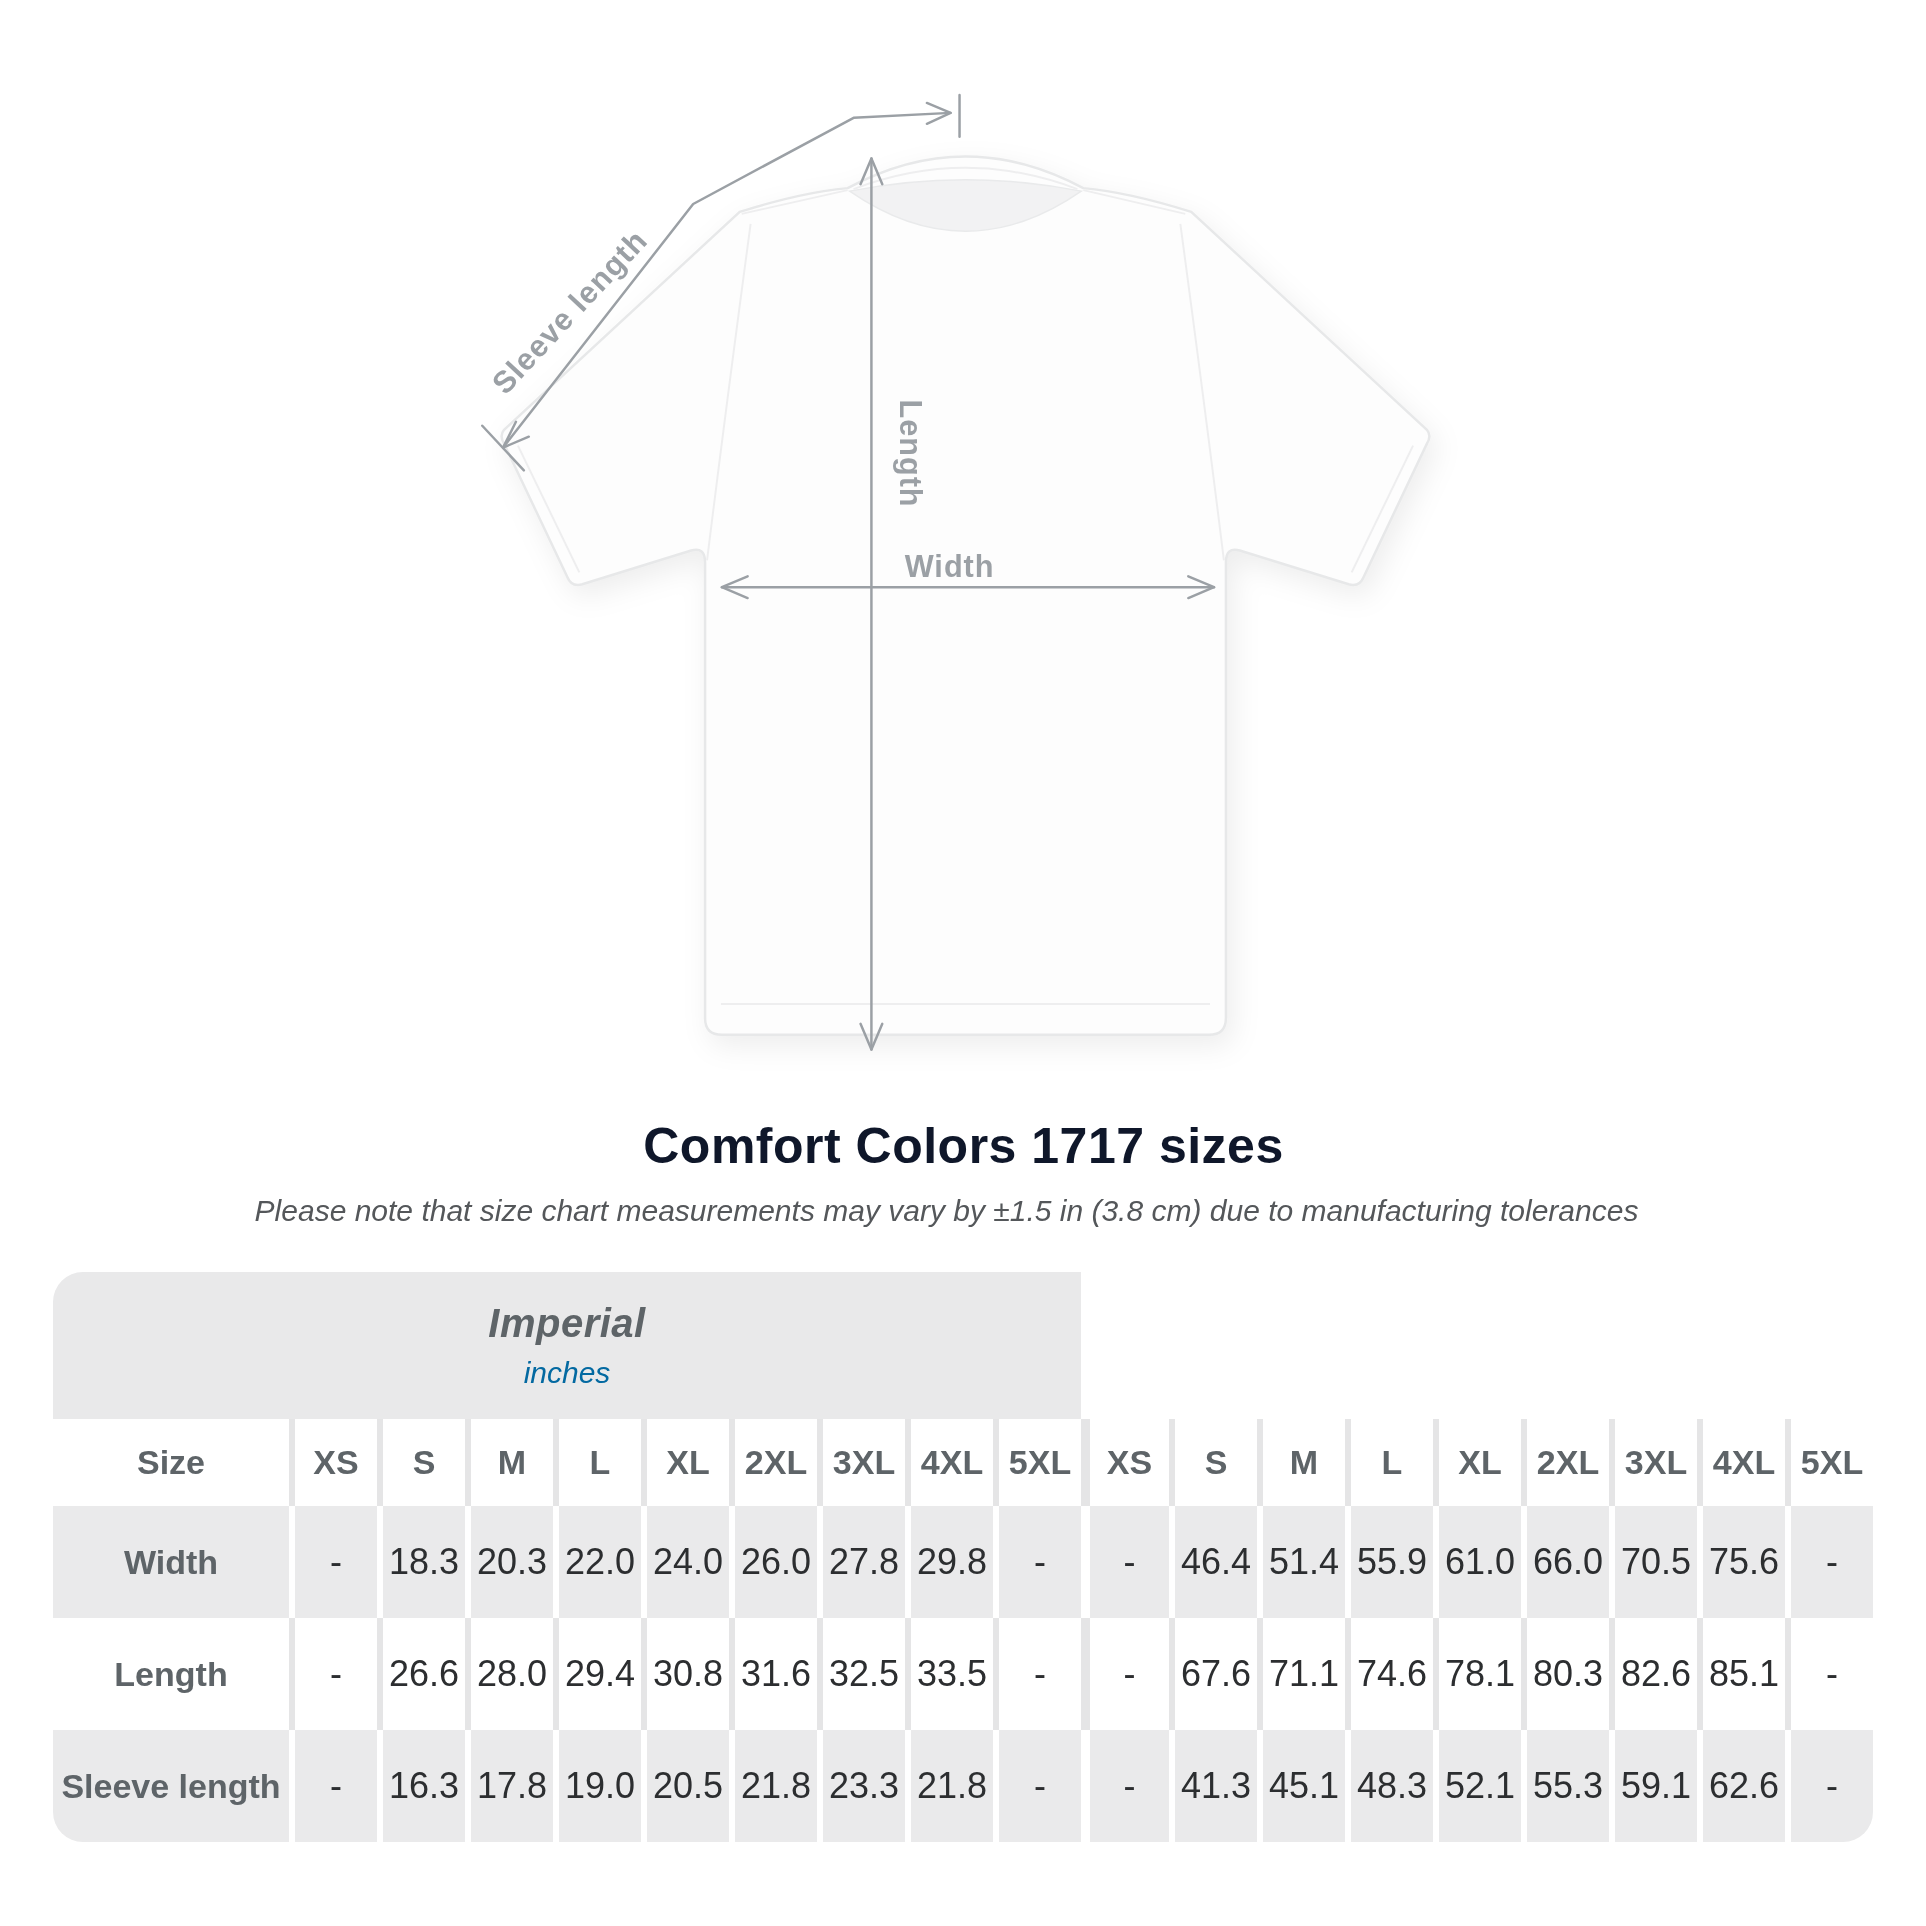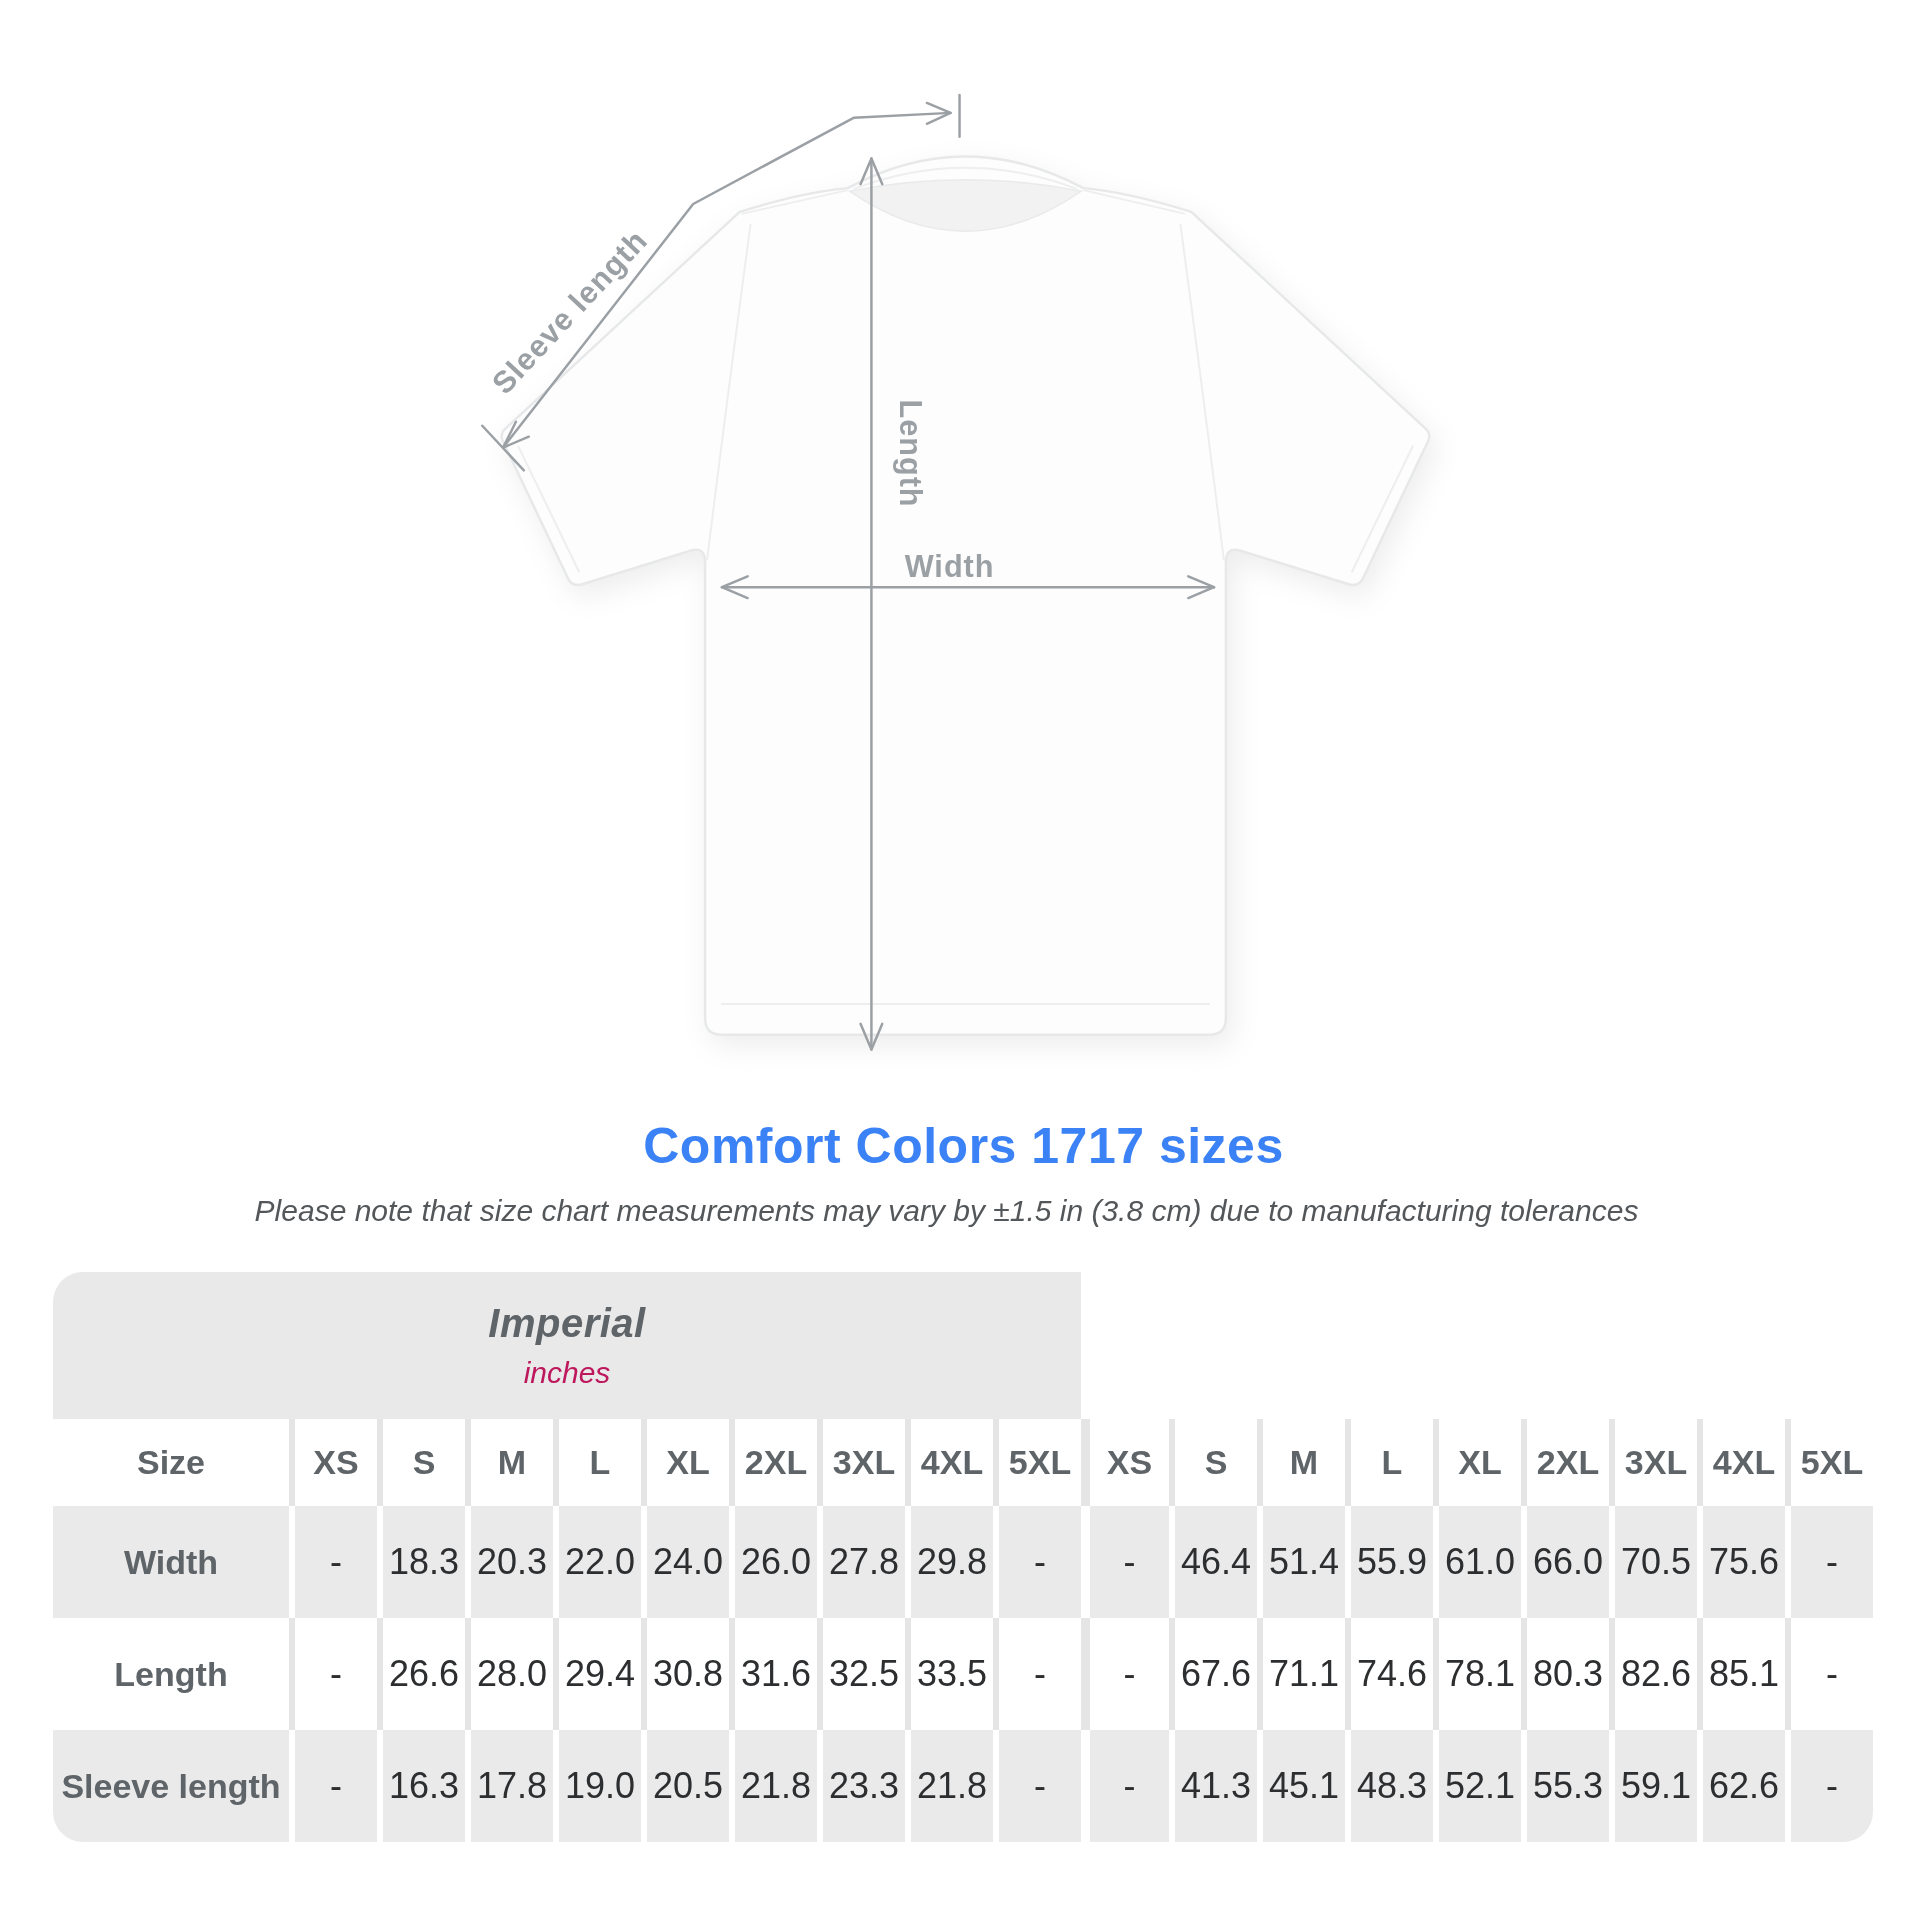--- a/index.html
+++ b/index.html
@@ -10,21 +10,21 @@
   
   #shirt-svg{position:absolute;left:0;top:0;width:1927px;height:1109px;display:block;}
   .shirt-body{fill:#fdfdfd;stroke:#e7e8e9;stroke-width:2.5;}
   .shirt-detail{fill:none;stroke:#eeeeef;stroke-width:2;}
   .collar-opening{fill:#f2f2f3;stroke:#e9eaeb;stroke-width:1.5;}
   .dim{fill:none;stroke:#9ba0a5;stroke-width:2.5;stroke-linecap:round;stroke-linejoin:round;}
   .dimlabel{fill:#9ba0a5;font-weight:bold;font-size:31px;letter-spacing:1px;}
   
   #page-title{
     position:absolute;left:0;top:1117px;width:1927px;margin:0;text-align:center;
-    font-size:50px;font-weight:bold;color:#3b82f6;letter-spacing:0.5px;
+    font-size:50px;font-weight:bold;color:#0f172a;letter-spacing:0.5px;
   }
   #page-subtitle{
     position:absolute;left:0;top:1194px;width:1893px;margin:0;text-align:center;
     font-size:30px;font-style:italic;color:#54575a;
   }
   
   .size-table{
     position:absolute;left:53px;top:1272px;width:1820px;
     border-radius:30px;overflow:hidden;
   }
@@ -32,21 +32,21 @@
   .group-row{height:147px;}
   .head-row{height:87px;}
   .data-row{height:112px;}
   .gh{
     display:flex;flex-direction:column;align-items:center;justify-content:center;
     background:#e9e9ea;row-gap:10px;
   }
   .gh-imperial{grid-column:1 / span 10;}
   .gh-metric{grid-column:11 / span 9;border-left:9px solid #ffffff;}
   .gh-name{font-size:40px;font-weight:bold;font-style:italic;color:#5e6468;letter-spacing:0.5px;}
-  .gh-unit{font-size:30px;font-style:italic;color:#be185d;text-align:center;}
+  .gh-unit{font-size:30px;font-style:italic;color:#0369a1;text-align:center;}
   .hcell,.rlabel,.vcell{display:flex;align-items:center;justify-content:center;}
   .hcell{font-size:34px;font-weight:bold;color:#5e6468;background:#ffffff;}
   .rlabel{font-size:34px;font-weight:bold;color:#5e6468;}
   .vcell{font-size:36px;color:#2c2e30;}
   .data-row.shaded{background:#eaeaeb;}
   .data-row.plain{background:#ffffff;}
   .sep-light{border-left:6px solid #e5e5e6;}
   .sep-white{border-left:6px solid #ffffff;}
   .sep-wide{border-left-width:9px;}
 </style>

